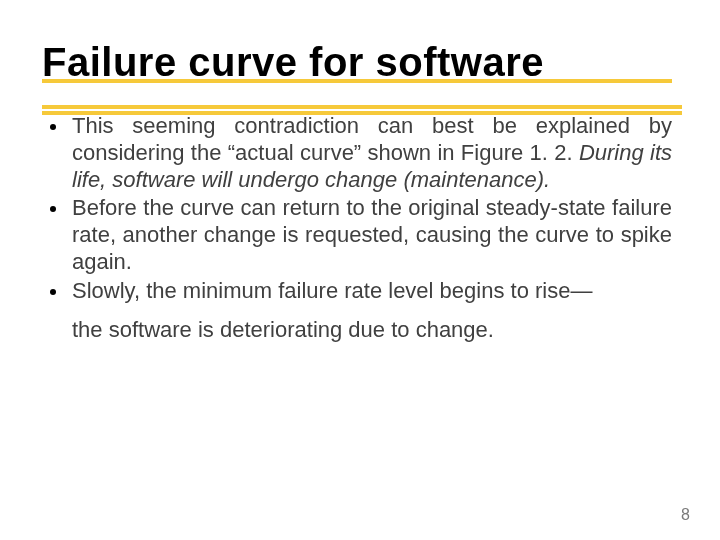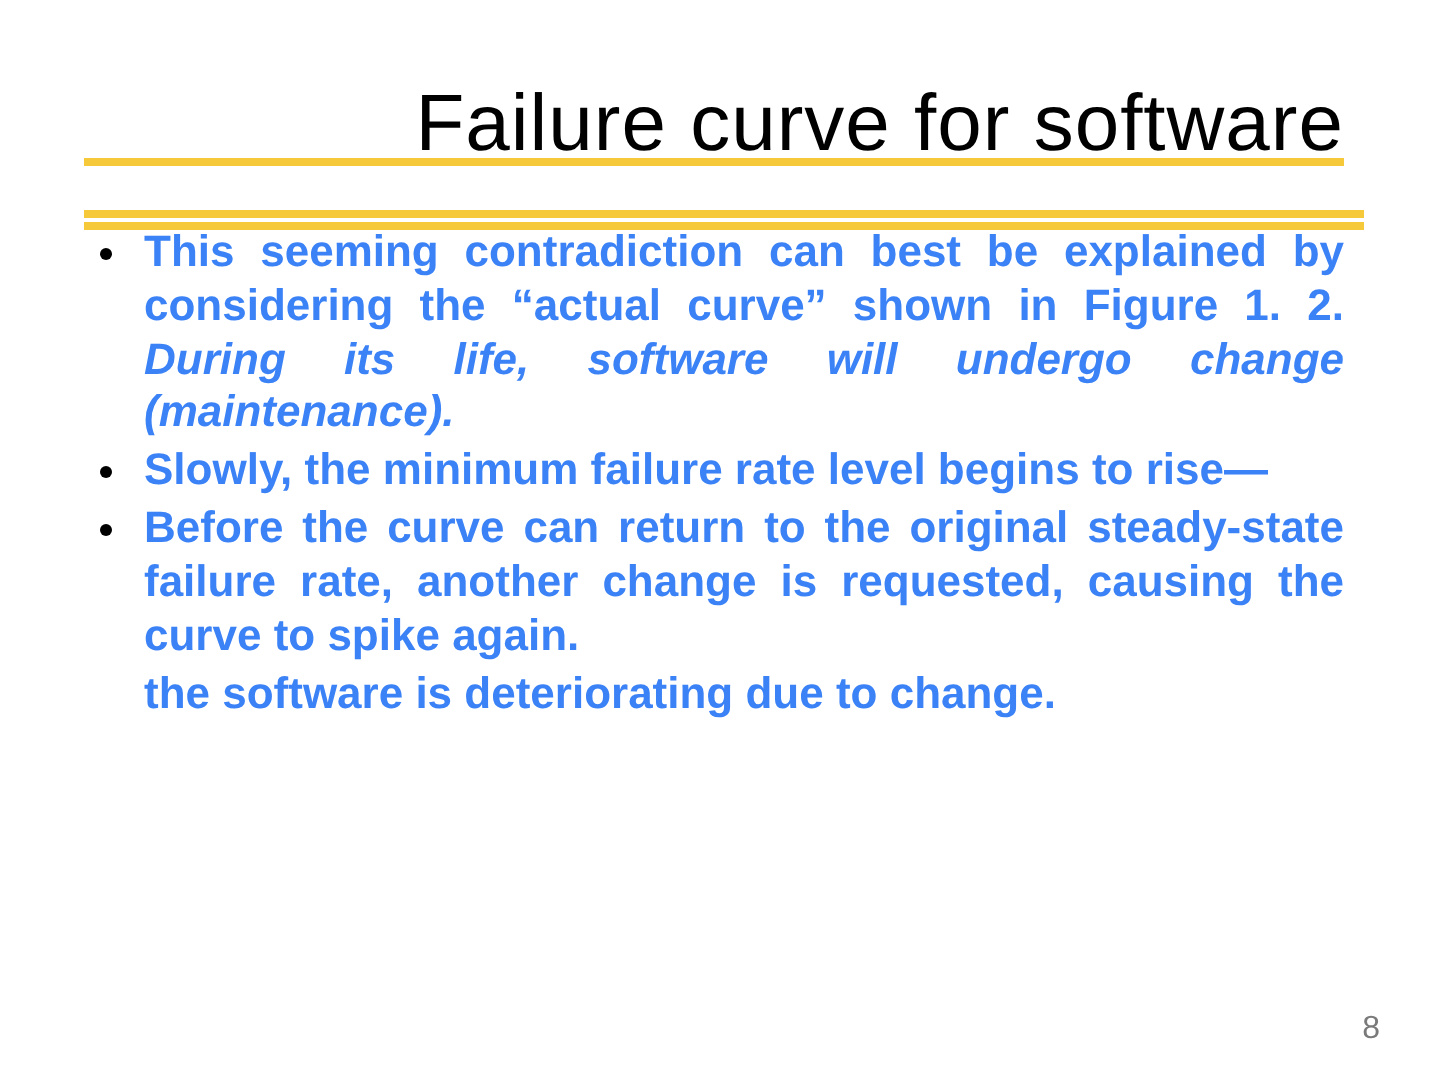--- a/index.html
+++ b/index.html
@@ -3,61 +3,59 @@
 <meta charset="utf-8">
 <style>
   * { margin: 0; padding: 0; box-sizing: border-box; }
   html, body { width: 720px; height: 540px; background: #fff; font-family: Arial, Helvetica, sans-serif; }
   .slide {
     width: 720px; height: 540px; position: relative;
     padding: 40px 48px 0 42px;
   }
   .title-wrap { position: relative; margin-bottom: 28px; }
   .title {
-    font-size: 40px; font-weight: 400; color: #000;
+    font-size: 40px; font-weight: 700; color: #000;
     letter-spacing: 0.5px;
     position: relative; z-index: 2;
     font-family: Arial, "Arial Black", Helvetica, sans-serif;
-    text-align: right;
   }
   .underline1 {
     position: absolute; left: 0; right: 0; height: 4px;
     background: #f6c93a; bottom: 2px; z-index: 1;
   }
   .underline2 {
     position: absolute; left: 0; height: 4px; width: 640px;
     background: #f6c93a; bottom: -24px; z-index: 1;
   }
   .underline3 {
     position: absolute; left: 0; height: 4px; width: 640px;
     background: #f6c93a; bottom: -30px; z-index: 1;
   }
   .body {
     padding-left: 30px;
     font-size: 22px;
-    color: #3b82f6;
+    color: #404040;
     line-height: 1.22;
-    font-weight: bold;
   }
   .bullet-row {
     display: flex; align-items: flex-start;
     margin-bottom: 2px;
   }
   .bullet-dot {
     width: 6px; height: 6px; border-radius: 50%;
     background: #000; flex: 0 0 auto;
     margin-top: 11px; margin-right: 16px; margin-left: -22px;
   }
   .bullet-text { flex: 1 1 auto; text-align: justify; }
   .italic { font-style: italic; }
   .last-plain {
     padding-left: 0px;
     text-align: justify;
     font-size: 22px;
-    margin-top: 2px;
+    margin-top: 12px;
   }
   .pagenum {
     position: absolute; right: 30px; bottom: 16px;
     font-size: 16px; color: #7a7a7a;
   }
 </style>
 </head>
 <body>
 
 <div class="slide">
@@ -75,28 +73,28 @@
       <div class="bullet-dot"></div>
       <div class="bullet-text">
         <span>This seeming contradiction can best be explained by considering the “actual curve” shown in Figure 1. 2. </span><span class="italic">During its life, software will undergo change (maintenance).</span><span></span>
       </div>
     </div>
 
 
     <div class="bullet-row">
       <div class="bullet-dot"></div>
       <div class="bullet-text">
-        <span>Slowly, the minimum failure rate level begins to rise—</span>
+        <span> Before the curve can return to the original steady-state failure rate, another change is requested, causing the curve to spike again.</span>
       </div>
     </div>
 
     <div class="bullet-row">
       <div class="bullet-dot"></div>
       <div class="bullet-text">
-        <span> Before the curve can return to the original steady-state failure rate, another change is requested, causing the curve to spike again.</span>
+        <span>Slowly, the minimum failure rate level begins to rise—</span>
       </div>
     </div>
 
     <div class="last-plain">the software is deteriorating due to change.</div>
 
   </div>
 
   <div class="pagenum">8</div>
 
 </div>

